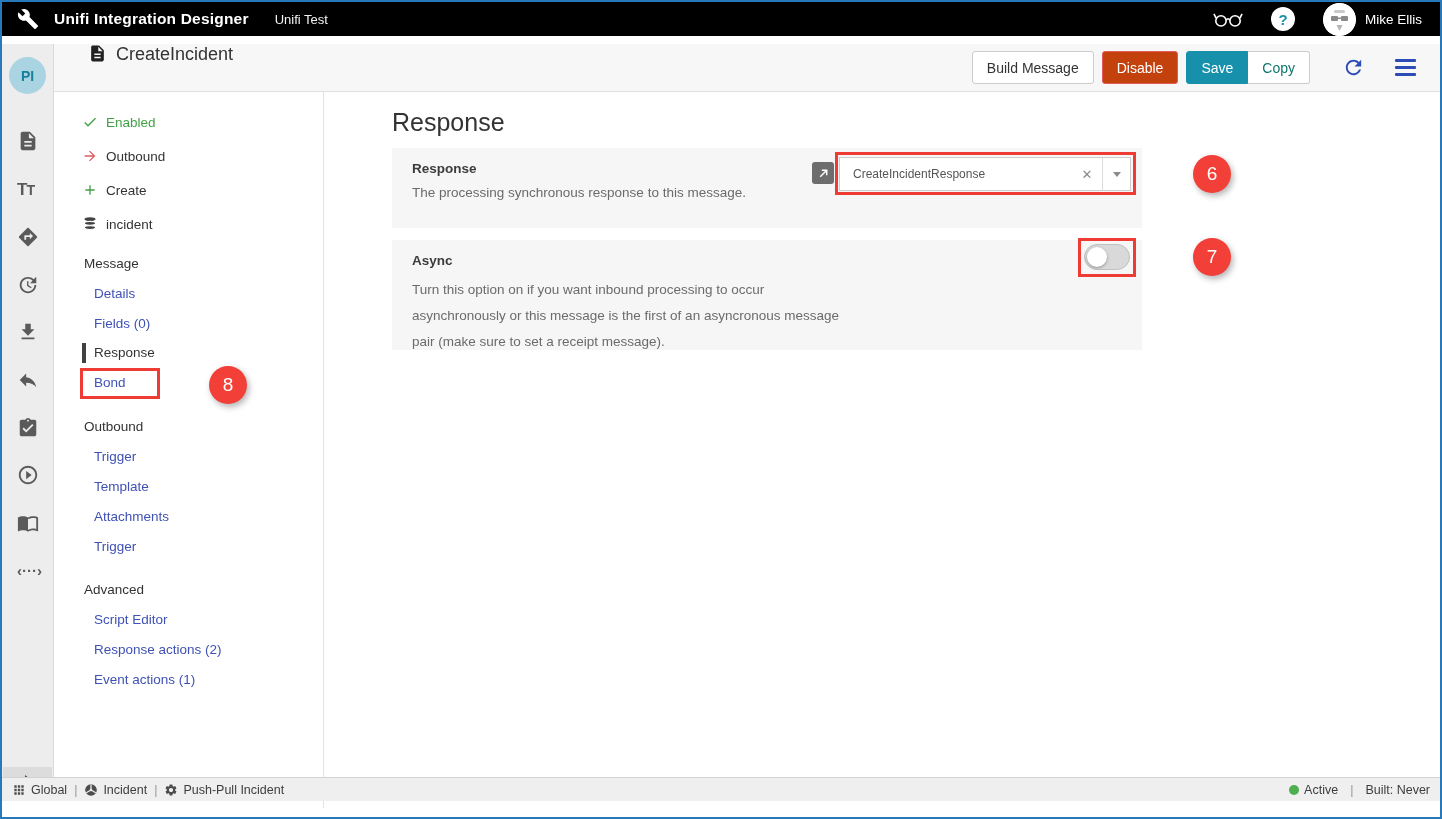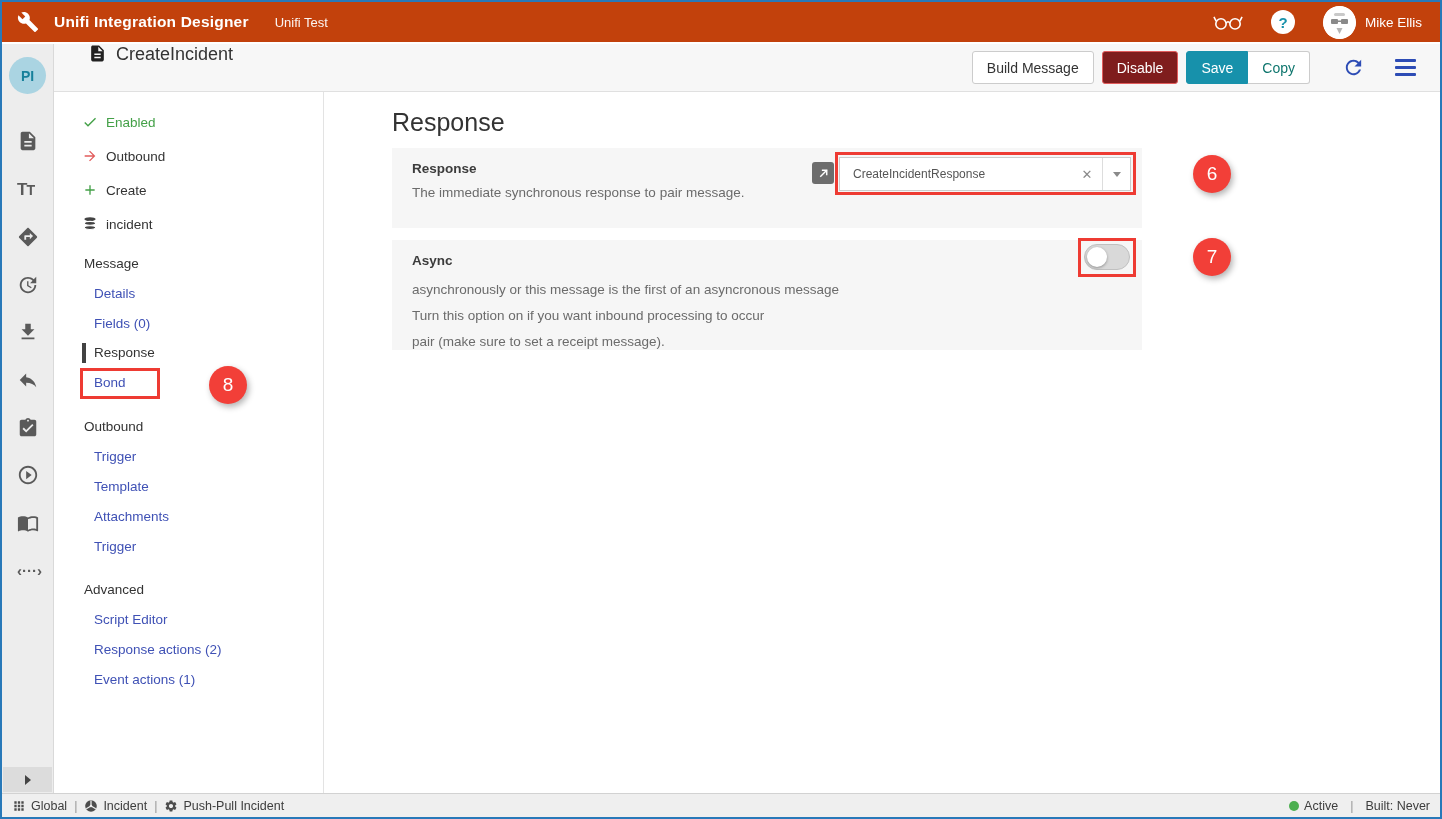--- a/index.html
+++ b/index.html
@@ -1,38 +1,38 @@
 <!DOCTYPE html>
 <html><head>
 <meta charset="utf-8">
 <style>
   * { margin:0; padding:0; box-sizing:border-box; }
   body { background:#fff; font-family:"Liberation Sans", sans-serif; }
   .page { position:relative; width:1442px; height:819px; border:2px solid #2879b9; background:#fff; overflow:hidden; }
 
   
-  .topbar { position:absolute; left:0; top:0; width:100%; height:40px; background:#c2410c; display:flex; align-items:center; color:#fff; }
+  .topbar { position:absolute; left:0; top:0; width:100%; height:34px; background:#000000; display:flex; align-items:center; color:#fff; }
   .wrench { margin-left:15px; display:flex; }
   .app-title { margin-left:15px; font-size:15.5px; font-weight:700; letter-spacing:.2px; }
   .env-label { margin-left:26px; font-size:13px; opacity:.95; }
   .topbar-right { margin-left:auto; display:flex; align-items:center; padding-right:18px; }
   .glasses { margin-right:28px; display:flex; cursor:pointer; }
   .help-btn { width:24px; height:24px; border-radius:50%; background:#fff; color:#1791ab; display:flex; align-items:center; justify-content:center; font-weight:700; font-size:15px; margin-right:28px; cursor:pointer; }
   .help-btn::before { content:"?"; }
   .user-avatar { width:33px; height:33px; border-radius:50%; background:#fff; margin-right:9px; display:flex; align-items:center; justify-content:center; overflow:hidden; cursor:pointer; }
   .user-name { font-size:13.5px; }
 
   
   .header-row { position:absolute; left:52px; top:42px; right:0; height:48px; background:#f7f7f7; border-bottom:1px solid #e0e0e0; display:flex; }
   .doc-icon { margin-left:34px; display:flex; }
   .page-title { margin-left:9px; font-size:18px; color:#333; }
   .header-buttons { margin-left:auto; display:flex; align-items:center; margin-right:16px; }
   .btn { height:33px; border-radius:3px; font-size:14px; padding:0 14px; display:flex; align-items:center; cursor:pointer; white-space:nowrap; font-family:inherit; }
   .btn-build { background:#fff; border:1px solid #ccc; color:#333; margin-right:8px; }
-  .btn-disable { background:#7f1d1d; border:1px solid #e25c5c; color:#fff; margin-right:8px; }
+  .btn-disable { background:#c2410c; border:1px solid #e25c5c; color:#fff; margin-right:8px; }
   .btn-save { background:#1791ab; border:1px solid #1791ab; color:#fff; border-radius:3px 0 0 3px; }
   .btn-copy { background:#fff; border:1px solid #ccc; border-left:none; color:#0f766e; border-radius:0 3px 3px 0; margin-right:32px; }
   .refresh-btn { display:flex; margin-right:30px; cursor:pointer; }
   .menu-btn { display:flex; flex-direction:column; gap:3.5px; cursor:pointer; margin-right:8px; }
   .menu-btn span { display:block; width:21px; height:3.5px; background:#2d4cb5; border-radius:1px; }
 
   
   .icon-rail { position:absolute; left:0; top:42px; width:52px; bottom:24px; background:#ededed; border-right:1px solid #d9d9d9; }
   .pi-avatar { position:absolute; left:7px; top:13px; width:37px; height:37px; border-radius:50%; background:#aad4e2; color:#17809b; font-size:14px; font-weight:700; display:flex; align-items:center; justify-content:center; cursor:pointer; }
   .rail-icon { position:absolute; left:15px; width:22px; height:22px; cursor:pointer; }
@@ -75,21 +75,21 @@
   .ann-box { position:absolute; border:3px solid #ee3b33; pointer-events:none; }
   .box-6 { left:833px; top:150px; width:301px; height:43px; }
   .box-7 { left:1076px; top:236px; width:58px; height:39px; }
   .box-8 { left:78px; top:366px; width:80px; height:31px; }
   .ann-badge { position:absolute; width:38px; height:38px; border-radius:50%; background:#f23f38; color:#fff; font-size:19px; display:flex; align-items:center; justify-content:center; box-shadow:2px 3px 6px rgba(0,0,0,.3); }
   .badge-6 { left:1191px; top:153px; }
   .badge-7 { left:1191px; top:236px; }
   .badge-8 { left:207px; top:364px; }
 
   
-  .statusbar { position:absolute; left:0; bottom:0; width:100%; height:24px; background:#efefef; border-top:1px solid #d2d2d2; display:flex; align-items:center; font-size:12.5px; color:#3d3d3d; padding:0 10px; }
+  .statusbar { position:absolute; left:0; bottom:16px; width:100%; height:24px; background:#efefef; border-top:1px solid #d2d2d2; display:flex; align-items:center; font-size:12.5px; color:#3d3d3d; padding:0 10px; }
   .sb-item { display:flex; align-items:center; gap:5px; }
   .sb-pipe { color:#999; margin:0 7px; }
   .sb-pipe::before { content:"|"; }
   .sb-icon svg { width:14px; height:14px; fill:#4d4d4d; display:block; }
   .sb-right { margin-left:auto; display:flex; align-items:center; gap:5px; }
   .status-dot { width:10px; height:10px; border-radius:50%; background:#4caf50; }
 </style>
 </head>
 <body>
 
@@ -230,42 +230,42 @@
     <div class="nav-header" style="top:490px">Advanced</div>
     <a class="nav-link" style="top:520px">Script Editor</a>
     <a class="nav-link" style="top:550px">Response actions (2)</a>
     <a class="nav-link" style="top:580px">Event actions (1)</a>
   </nav>
 
   <h1 class="main-heading">Response</h1>
 
   <section class="card card-response">
     <div class="card-label">Response</div>
-    <div class="card-desc">The immediate synchronous response to pair message.</div>
+    <div class="card-desc">The processing synchronous response to this message.</div>
   </section>
   <span class="expand-btn">
     <svg width="13" height="13" viewBox="0 0 24 24" fill="none" stroke="#ffffff" stroke-width="2.6">
         <path d="M6 18 L18 6"></path>
         <path d="M9 6 h9 v9"></path>
       </svg>
   </span>
   <div class="combobox">
     <input value="CreateIncidentResponse" style="">
     <span class="clear-btn"></span>
     <span class="combo-divider"></span>
     <span class="caret-btn">
         <i></i>
       </span>
   </div>
 
   <section class="card card-async">
     <div class="card-label">Async</div>
     <div class="card-desc">
+      <span class="desc-line">Turn this option on if you want inbound processing to occur</span>
       <span class="desc-line">asynchronously or this message is the first of an asyncronous message</span>
-      <span class="desc-line">Turn this option on if you want inbound processing to occur</span>
       <span class="desc-line">pair (make sure to set a receipt message).</span>
     </div>
   </section>
   <div class="toggle">
       <div class="toggle-knob"></div>
     </div>
 
   <div class="ann-box box-6"></div>
   <div class="ann-box box-7"></div>
   <div class="ann-box box-8"></div>

